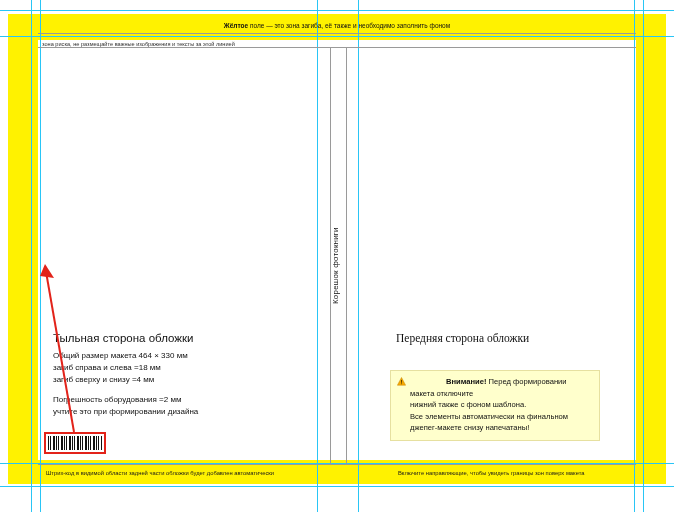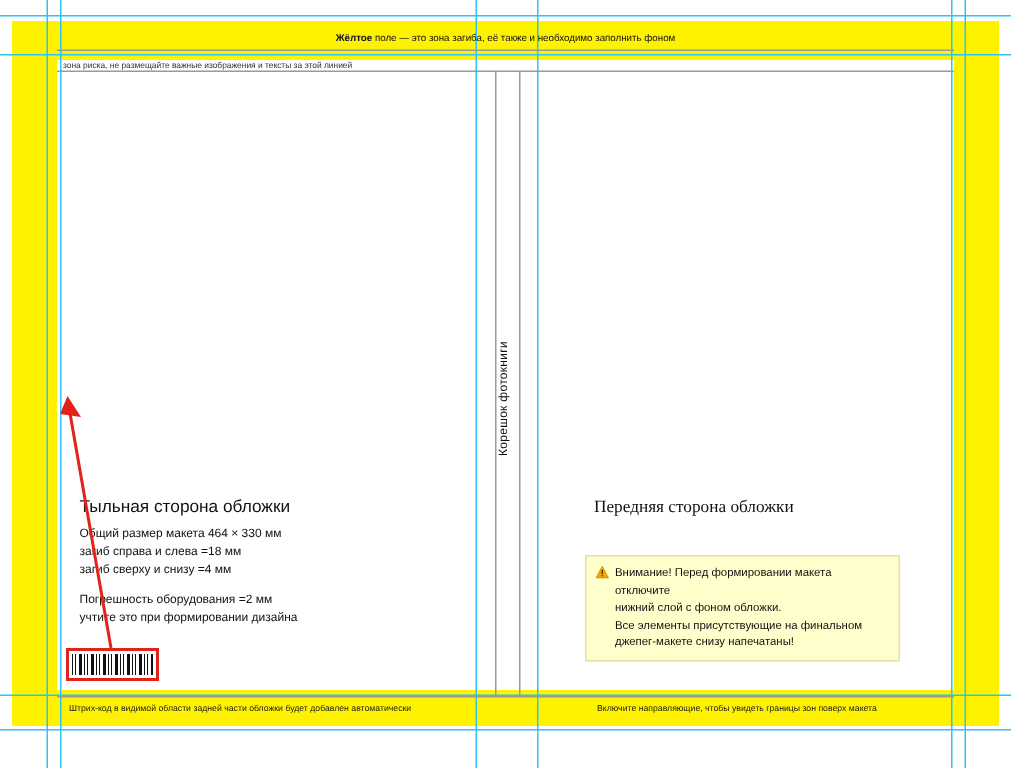--- a/index.html
+++ b/index.html
@@ -152,21 +152,21 @@
     gap: 4px;
   }
   .warn-icon {
     flex: 0 0 auto;
     width: 9px;
     height: 9px;
     position: relative;
     top: 1px;
   }
   .warn-text { flex: 1 1 auto; }
-  .warn-text b { font-weight: normal; }
+  .warn-text b { font-weight: bold; margin-left: 36px; }
 
   
   .barcode-frame {
     position: absolute;
     left: 44px;
     top: 432px;
     width: 62px;
     height: 22px;
     border: 2px solid #e2231a;
     box-sizing: border-box;
@@ -262,22 +262,22 @@
     <div class="warn-row">
       <span class="warn-icon">
         <svg width="9" height="9" viewBox="0 0 10 10">
           <polygon points="5,0.5 9.6,9.2 0.4,9.2" fill="#f6a800" stroke="#c07f00" stroke-width="0.5"></polygon>
           <rect x="4.55" y="3.2" width="0.9" height="3.2" fill="#3a2a00"></rect>
           <rect x="4.55" y="7.1" width="0.9" height="0.9" fill="#3a2a00"></rect>
         </svg>
       </span>
       <span class="warn-text">
         <b>Внимание!</b><span> Перед формировании макета отключите</span><br>
-        <span>нижний слой с фоном обложки.</span><br>
-        <span>Все элементы присутствующие на финальном</span><br>
+        <span>нижний также с фоном шаблона.</span><br>
+        <span>Все элементы автоматически на финальном</span><br>
         <span>джепег-макете снизу напечатаны!</span>
       </span>
     </div>
   </div>
 
   <div class="barcode"></div>
   <div class="barcode-frame"></div>
 
   <svg class="arrow-svg" viewBox="0 0 40 175">
     <line x1="5" y1="4" x2="34" y2="170" stroke="#e2231a" stroke-width="2"></line>

